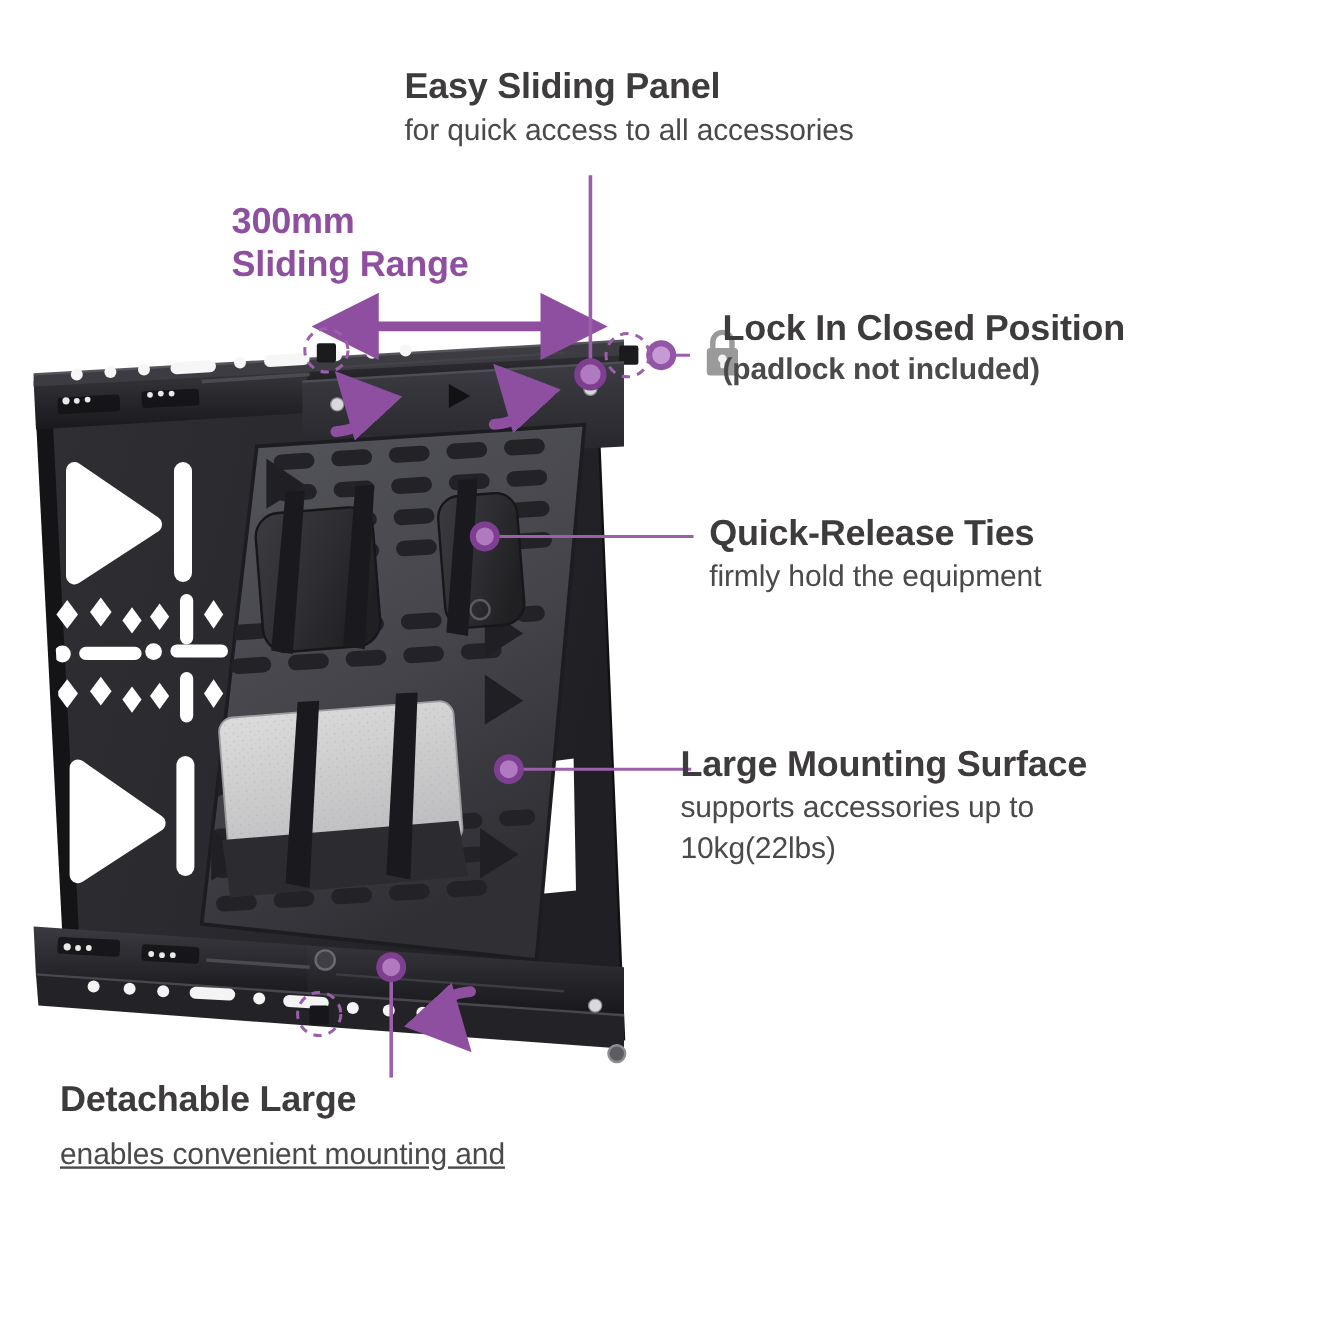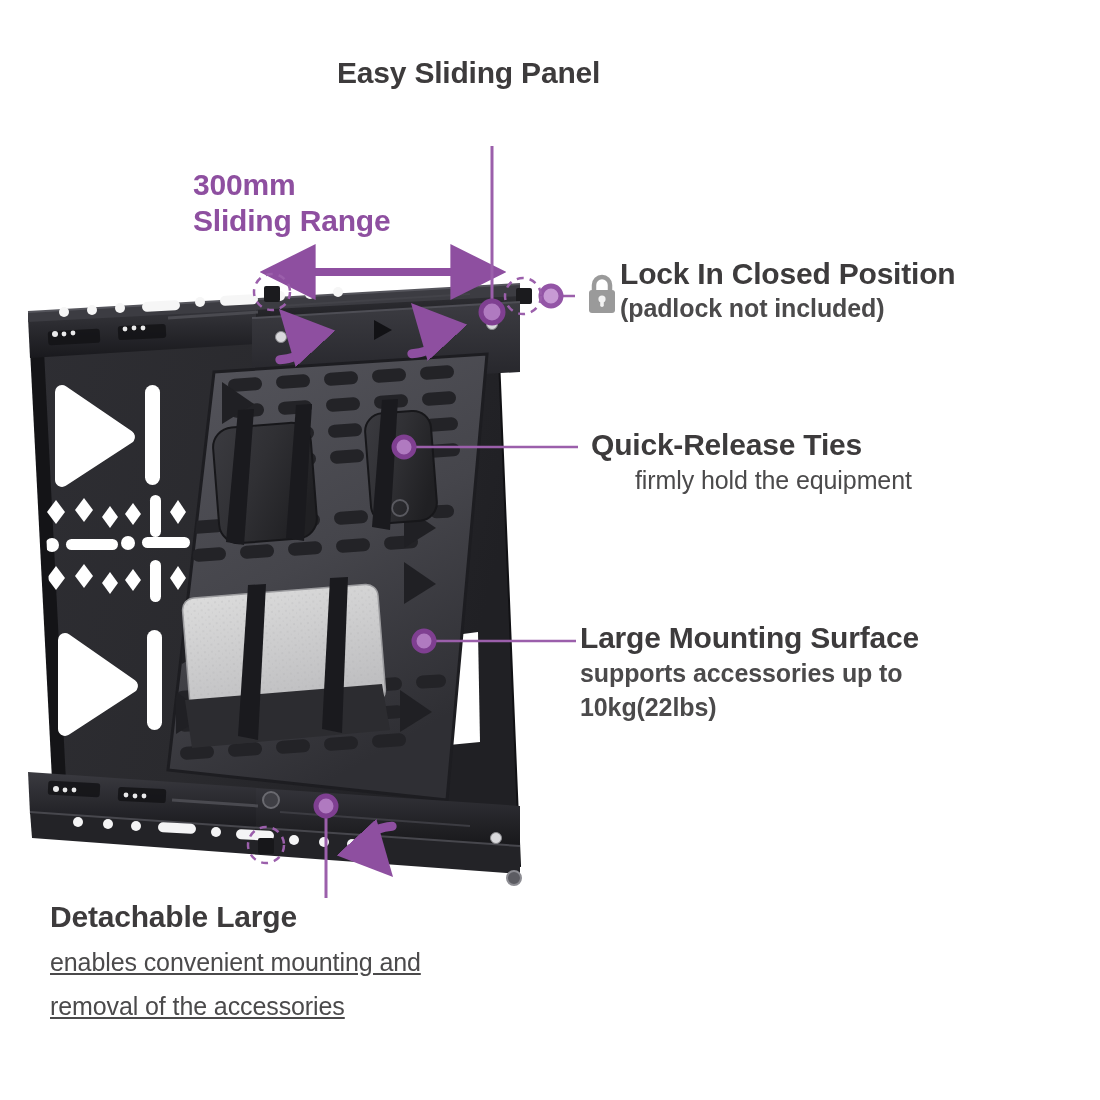--- a/index.html
+++ b/index.html
@@ -27,28 +27,28 @@
 
   #callout-sliding{left:337px;top:56px;}
   #callout-sliding .c-sub{margin-top:4px;}
 
   #callout-range{left:193px;top:167px;width:290px;}
   .range-text{
     font-size:30px;font-weight:bold;color:#8e4fa0;
     line-height:1.2;letter-spacing:-0.2px;
   }
 
-  #callout-lock{left:620px;top:257px;}
+  #callout-lock{left:602px;top:257px;}
   #callout-lock .c-sub{margin-top:2px;font-weight:bold;}
 
   #callout-ties{left:591px;top:428px;}
-  #callout-ties .c-sub{margin-top:3px;margin-left:44px;}
-
-  #callout-surface{left:580px;top:621px;width:450px;}
-  #callout-surface .c-sub{margin-top:3px;font-weight:bold;}
+  #callout-ties .c-sub{margin-top:3px;}
+
+  #callout-surface{left:567px;top:621px;width:450px;}
+  #callout-surface .c-sub{margin-top:3px;}
 
   #callout-detach{left:50px;top:900px;width:560px;}
   #callout-detach .c-sub{margin-top:13px;text-decoration:underline;}
 
   #lock-icon-box{
     position:absolute;left:584px;top:273px;width:36px;height:42px;
   }
 </style>
 </head>
 <body>
@@ -373,20 +373,21 @@
       <circle cx="266" cy="845" r="18" fill="none" stroke="#9b5fab" stroke-width="2.5" stroke-dasharray="7 6"></circle>
 
       <path d="M314,360 C300,340 285,340 280,356" fill="none" stroke="#8e4fa0" stroke-width="9" stroke-linecap="round" marker-end="url(#curveHead)" transform="rotate(120 297 350)"></path>
       <path d="M446,354 C432,334 417,334 412,350" fill="none" stroke="#8e4fa0" stroke-width="9" stroke-linecap="round" marker-end="url(#curveHead)" transform="rotate(120 429 344)"></path>
       <path d="M392,846 C378,826 363,826 358,842" fill="none" stroke="#8e4fa0" stroke-width="9" stroke-linecap="round" marker-end="url(#curveHead)" transform="rotate(-60 375 836)"></path>
     </g>
   </svg>
 
   <div class="callout" id="callout-sliding">
     <div class="c-title">Easy Sliding Panel</div>
+    <div class="c-sub">for quick access to all accessories</div>
   </div>
 
   <div class="callout" id="callout-range">
     <div class="range-text">300mm</div>
     <div class="range-text">Sliding Range</div>
   </div>
 
   <div id="lock-icon-box">
     <svg width="36" height="42" viewBox="0 0 36 42">
       <path d="M10,18 L10,12 A8,8 0 0 1 26,12 L26,18" fill="none" stroke="#9a9a9a" stroke-width="4.5" stroke-linecap="round"></path>
@@ -408,16 +409,15 @@
 
   <div class="callout" id="callout-surface">
     <div class="c-title">Large Mounting Surface</div>
     <div class="c-sub wrap">supports accessories up to</div>
     <div class="c-sub wrap">10kg(22lbs)</div>
   </div>
 
   <div class="callout" id="callout-detach">
     <div class="c-title">Detachable Large</div>
     <div class="c-sub wrap">enables convenient mounting and</div>
-    <div class="c-sub wrap">removal of the accessories</div>
   </div>
 
 </div>
 
 </body></html>

